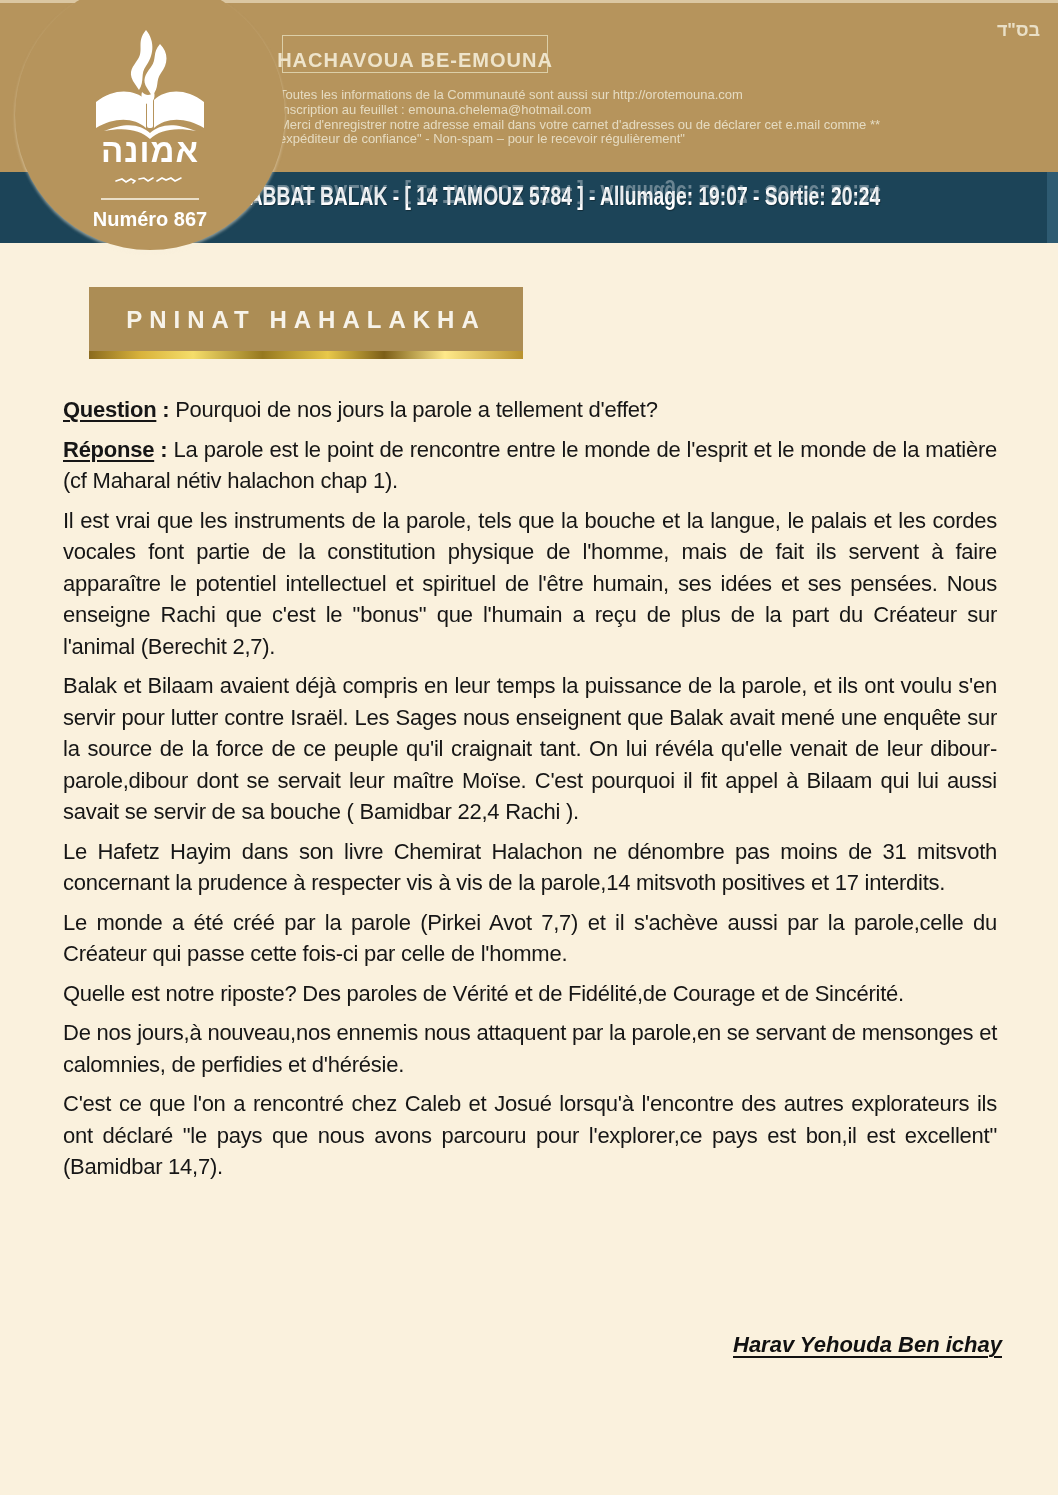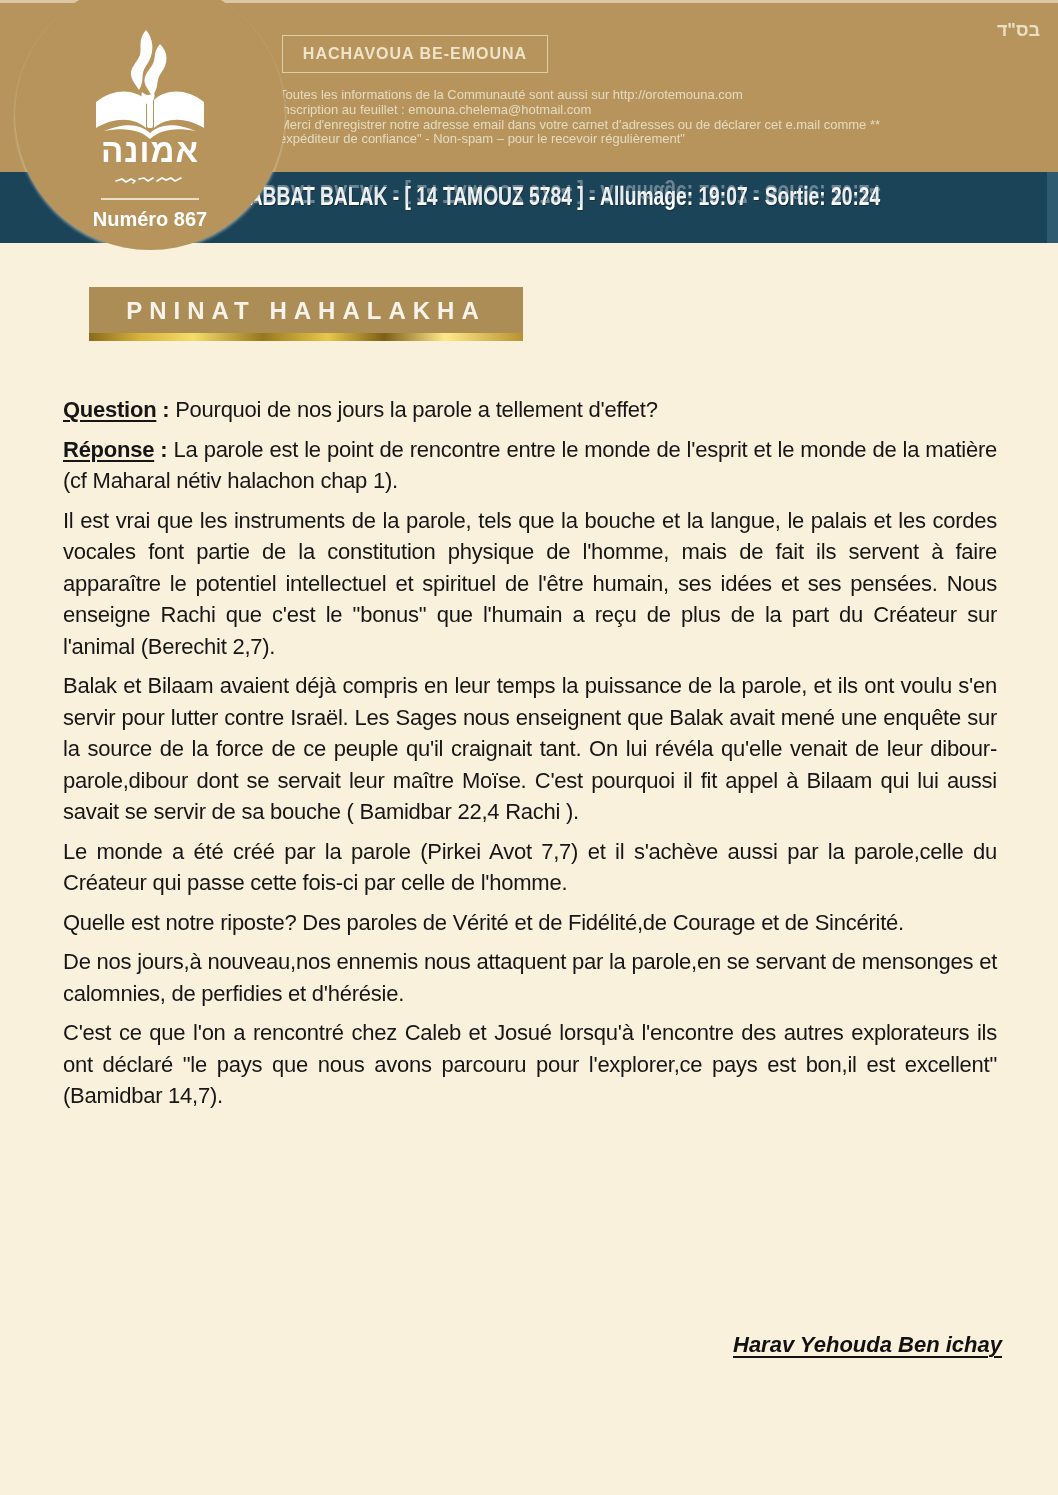--- a/index.html
+++ b/index.html
@@ -25,22 +25,22 @@
   }
   .bsd {
     position:absolute; top:20px; right:18px;
     color:#e9dfc6; font-size:18px; font-weight:bold;
     direction:rtl;
   }
   .org-box {
     position:absolute; left:282px; top:35px;
     width:266px; height:38px;
     border:1.5px solid #dccfa8;
-    display:flex; align-items:center; justify-content:center;
-    color:#eee4cb; font-weight:bold; font-size:16px; letter-spacing:1px;
+    display:flex; align-items:flex-end; justify-content:center;
+    color:#eee4cb; font-weight:bold; font-size:20px; letter-spacing:1px;
     white-space:nowrap;
   }
   .info-lines {
     position:absolute; left:279px; top:88px;
     color:#e5dbc1; font-size:13px; line-height:14.8px;
     white-space:nowrap;
   }
 
   
   .navy-band {
@@ -89,21 +89,21 @@
     background:#ead fc8; background:#eadfc8;
   }
   .issue-label {
     position:absolute; left:0; right:0; top:228px;
     text-align:center; color:#ffffff; font-weight:bold; font-size:20px;
   }
 
   
   .section-banner {
     position:absolute; left:89px; top:287px;
-    width:434px; height:54px;
+    width:434px; height:72px;
     background:#ac8d55;
     display:flex; align-items:center; justify-content:center;
   }
   .section-banner .title {
     color:#f7f3ea; font-weight:bold; font-size:24px; letter-spacing:7px;
     padding-bottom:6px; white-space:nowrap;
   }
   .gold-strip {
     position:absolute; bottom:0; left:0; right:0; height:8px;
     background:linear-gradient(90deg,
@@ -184,20 +184,21 @@
     <div class="title">PNINAT HAHALAKHA</div>
     <div class="gold-strip"></div>
   </div>
 
   <div class="article">
     <p><span class="qa-label">Question</span><span class="qa-colon"> :</span><span> Pourquoi de nos jours la parole a tellement d'effet?</span></p>
     <p><span class="qa-label">Réponse</span><span class="qa-colon"> :</span><span>  La parole est le point de rencontre entre le monde de l'esprit et le monde de la matière (cf Maharal nétiv halachon chap 1).</span></p>
     <div>
         <p>Il est vrai que les instruments de la parole, tels que la bouche et la langue, le palais et les cordes vocales font partie de la constitution physique de l'homme, mais de fait ils servent à faire apparaître le potentiel intellectuel et spirituel de l'être humain, ses idées et ses pensées. Nous enseigne Rachi que c'est le "bonus" que l'humain a reçu de plus de la part du Créateur sur l'animal (Berechit 2,7).</p>
         <p>Balak et Bilaam avaient déjà compris en leur temps la puissance de la parole, et ils ont voulu s'en servir pour lutter contre Israël. Les Sages nous enseignent que Balak avait mené une enquête sur la source de la force de ce peuple qu'il craignait tant. On lui révéla qu'elle venait de leur dibour-parole,dibour dont se servait leur maître Moïse. C'est pourquoi il fit appel à Bilaam qui lui aussi savait se servir de sa bouche ( Bamidbar 22,4 Rachi ).</p>
+        <p>Le Hafetz Hayim dans son livre Chemirat Halachon ne dénombre pas moins de 31 mitsvoth concernant la prudence à respecter vis à vis de la parole,14 mitsvoth positives et 17 interdits.</p>
         <p>Le monde a été créé par la parole (Pirkei Avot 7,7) et il s'achève aussi par la parole,celle du Créateur qui passe cette fois-ci par celle de l'homme.</p>
         <p>Quelle est notre riposte? Des paroles de Vérité et de Fidélité,de Courage et de Sincérité.</p>
         <p>De nos jours,à nouveau,nos ennemis nous attaquent par la parole,en se servant de mensonges et calomnies, de perfidies et d'hérésie.</p>
         <p>C'est ce que l'on a rencontré chez Caleb et Josué lorsqu'à l'encontre des autres explorateurs ils ont déclaré "le pays que nous avons parcouru pour l'explorer,ce pays est bon,il est excellent" (Bamidbar 14,7).</p>
       </div>
   </div>
 
   <div class="signature">Harav Yehouda Ben ichay</div>
 
 </div>

